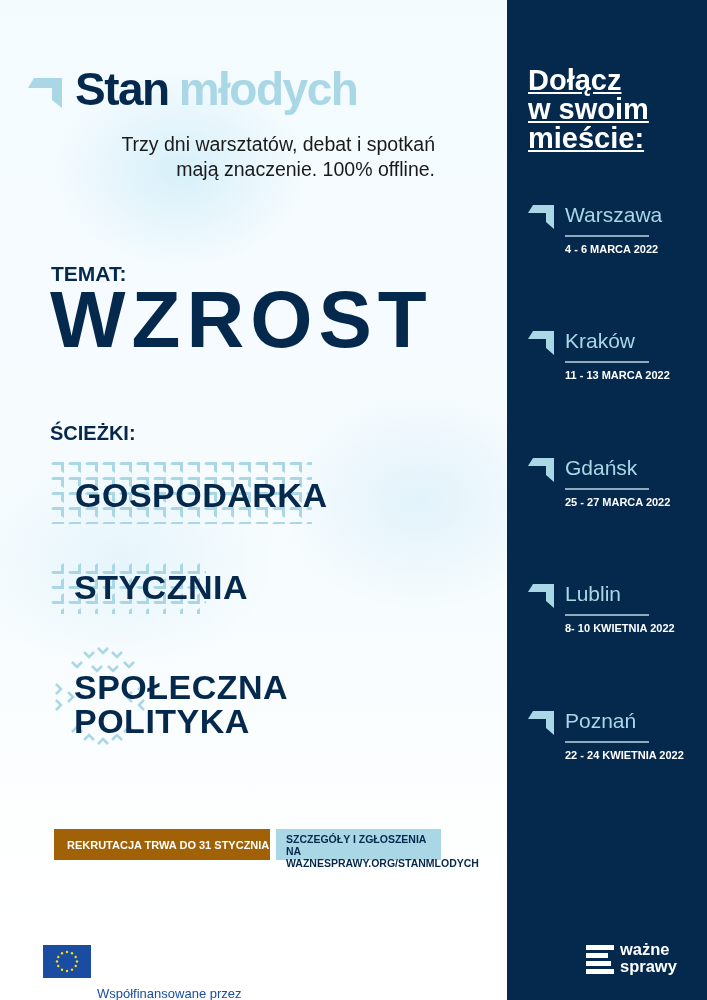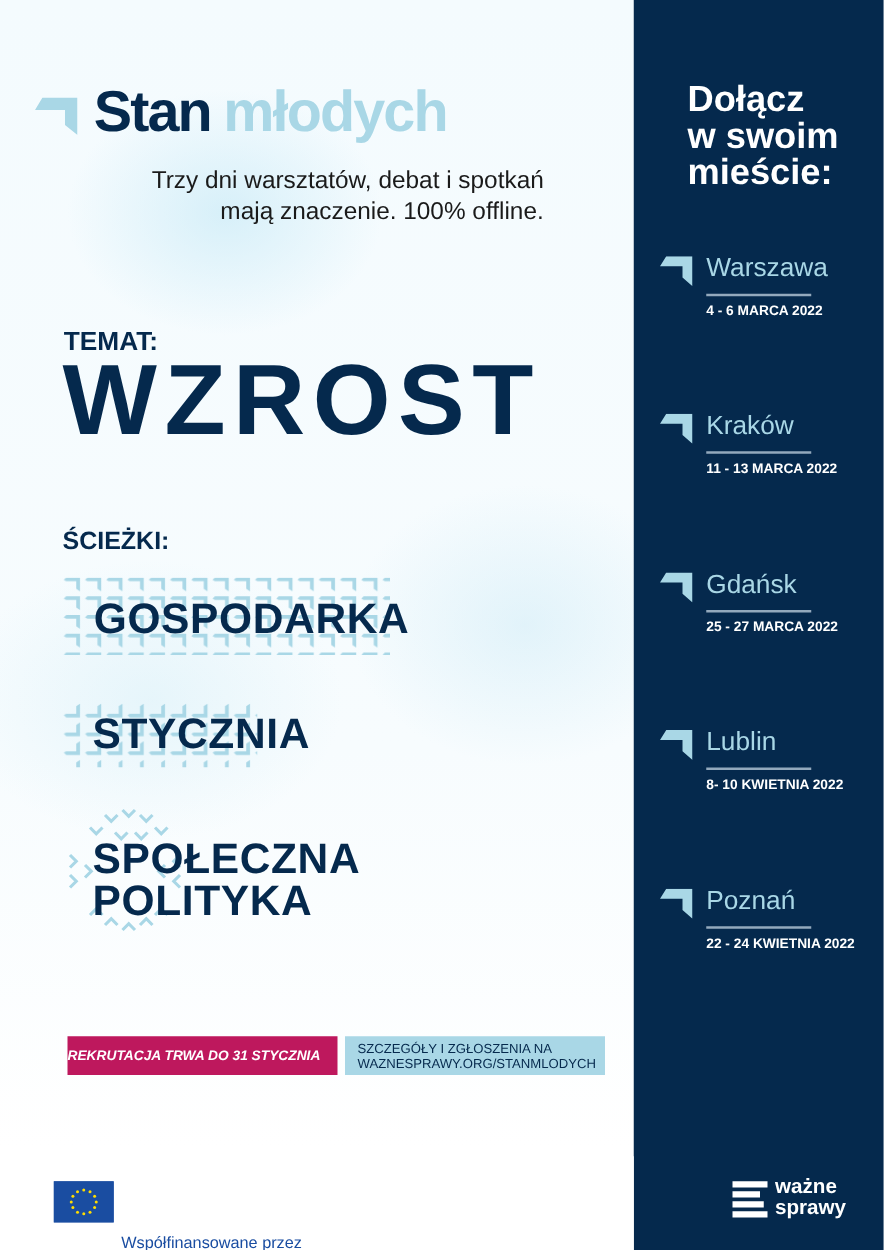--- a/index.html
+++ b/index.html
@@ -26,25 +26,25 @@
     .logo-arrow { position: absolute; left: 28px; top: 78px; width: 34px; height: 30px; }
     .brand { position: absolute; left: 75px; top: 66px; font-size: 46px; font-weight: bold; letter-spacing: -1.5px; line-height: 1; }
     .brand .a { color: #05294d; }
     .brand .b { color: #a9d7e6; margin-left: 10px; }
     .tagline { position: absolute; left: 75px; top: 132px; font-size: 19.5px; color: #1a1a1a; line-height: 25px; width: 360px; text-align: right; }
     .temat-label { position: absolute; left: 51px; top: 262px; font-size: 21px; font-weight: bold; color: #05294d; }
     .temat { position: absolute; left: 50px; top: 280px; font-size: 80px; font-weight: bold; color: #05294d; letter-spacing: 6px; line-height: 1; }
     .paths-label { position: absolute; left: 50px; top: 422px; font-size: 20px; font-weight: bold; color: #05294d; }
     .pattern { position: absolute; }
     .path-title { position: absolute; font-size: 34px; font-weight: bold; color: #05294d; line-height: 34px; letter-spacing: 0.5px; }
-    .bar-left { position: absolute; left: 54px; top: 829px; width: 216px; height: 31px; background: #be185d; color: #fff; font-size: 11px; font-weight: bold; display: flex; align-items: center; padding-left: 0; box-sizing: border-box; font-style: italic; }
-    .bar-right { position: absolute; left: 276px; top: 829px; width: 208px; height: 31px; background: #a9d7e6; color: #05294d; font-size: 10.5px; font-weight: normal; line-height: 12px; padding: 4px 0 0 10px; box-sizing: border-box; }
+    .bar-left { position: absolute; left: 54px; top: 829px; width: 216px; height: 31px; background: #a16207; color: #fff; font-size: 11px; font-weight: bold; display: flex; align-items: center; padding-left: 13px; box-sizing: border-box; }
+    .bar-right { position: absolute; left: 276px; top: 829px; width: 165px; height: 31px; background: #a9d7e6; color: #05294d; font-size: 10.5px; font-weight: bold; line-height: 12px; padding: 4px 0 0 10px; box-sizing: border-box; }
     .eu-flag { position: absolute; left: 43px; top: 945px; width: 48px; height: 33px; background: #1a4da1; }
     .eu-text { position: absolute; left: 97px; top: 947px; font-size: 13px; font-weight: normal; color: #1a4da1; line-height: 15px; margin-top: 39px; }
-    .side-title { position: absolute; left: 550px; top: 66px; font-size: 29px; font-weight: bold; color: #ffffff; line-height: 29px; }
+    .side-title { position: absolute; left: 528px; top: 66px; font-size: 29px; font-weight: bold; color: #ffffff; line-height: 29px; text-decoration: underline; }
     .city { position: absolute; left: 528px; width: 170px; }
     .city .ic { position: absolute; left: 0; top: 2px; width: 26px; height: 24px; }
     .city .name { position: absolute; left: 37px; top: 0; font-size: 21px; color: #a9d7e6; line-height: 24px; }
     .city .rule { position: absolute; left: 37px; top: 32px; width: 84px; height: 2px; background: #93a9bd; }
     .city .date { position: absolute; left: 37px; top: 40px; font-size: 11px; font-weight: bold; color: #ffffff; white-space: nowrap; }
     .ws-logo { position: absolute; left: 586px; top: 943px; }
     .ws-bars { position: absolute; left: 0; top: 2px; width: 28px; height: 30px; }
     .ws-bars span { display: block; height: 5px; background: #fff; margin-bottom: 3px; }
     .ws-text { position: absolute; left: 34px; top: -2px; font-size: 16.5px; font-weight: bold; color: #fff; line-height: 17px; }
   </style>

